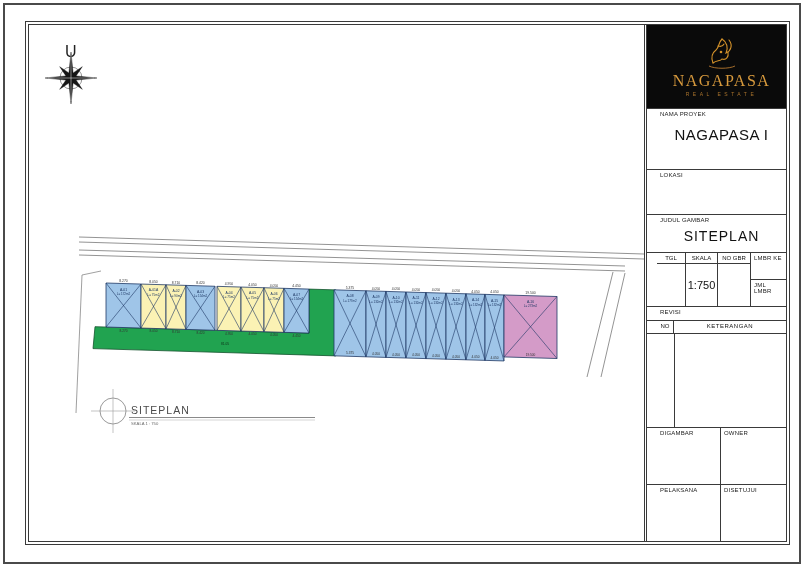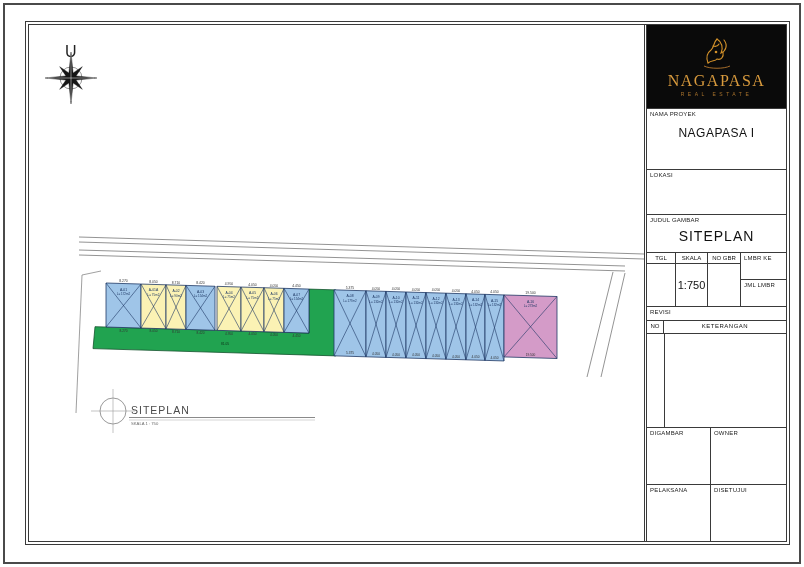--- a/index.html
+++ b/index.html
@@ -7,28 +7,28 @@
     width:804px;height:567px;position:relative;background:#ffffff;
     font-family:"Liberation Sans", sans-serif;color:#111;overflow:hidden;
   }
   .outer-border{position:absolute;left:3px;top:3px;right:3px;bottom:3px;border:2px solid #4a4a4a;}
   .inner-border{position:absolute;left:25px;top:21px;width:765px;height:524px;border:1px solid #3a3a3a;box-sizing:border-box;}
   .inner2{position:absolute;left:2px;top:2px;right:2px;bottom:2px;border:1px solid #3a3a3a;}
   .plan-svg{position:absolute;left:0;top:0;}
 
   
   .tb{position:absolute;right:0;top:0;bottom:0;width:142px;border-left:3px double #3a3a3a;background:#fff;display:flex;flex-direction:column;box-sizing:border-box;}
-  .tb-row{border-bottom:1px solid #3a3a3a;box-sizing:border-box;position:relative;}
+  .tb-row{border-bottom:1px solid #3a3a3a;box-sizing:border-box;position:relative;padding-left:10px;}
   .tb-label{font-size:6px;color:#222;padding:2px 3px 0 3px;letter-spacing:.2px;}
   .logo-box{height:84px;background:#0a0a0a;display:flex;flex-direction:column;align-items:center;justify-content:center;}
   .brand{font-family:"Liberation Serif", serif;font-size:16px;letter-spacing:1.5px;color:#d89a3d;line-height:1;margin-top:1px;}
   .tagline{font-size:5px;letter-spacing:3.5px;color:#a9732c;margin-top:2px;}
   .nama{height:61px;} .lokasi{height:45px;} .judul{height:38px;}
   .center-val{text-align:center;}
-  .nama .center-val{font-size:12px;margin-top:9px;letter-spacing:.5px;}
+  .nama .center-val{font-size:15px;margin-top:9px;letter-spacing:.5px;}
   .lokasi .center-val{font-size:12px;line-height:1.15;margin-top:1px;}
   .judul .center-val{font-size:14px;letter-spacing:1px;margin-top:5px;}
   .scale-row{height:54px;display:flex;}
   .sc{border-right:1px solid #3a3a3a;box-sizing:border-box;display:flex;flex-direction:column;justify-content:space-between;}
   .sc-head{font-size:6px;text-align:center;border-bottom:1px solid #3a3a3a;padding:2px 0;}
   .sc-val{flex:1;display:flex;align-items:center;justify-content:center;font-size:11px;}
   .sc1{width:29px;} .sc2{width:32px;} .sc3{width:33px;} .sc4{flex:1;border-right:none;}
   .sc4 .half{height:50%;box-sizing:border-box;}
   .sc4 .half:first-child{border-bottom:1px solid #3a3a3a;}
   .revisi{height:14px;}

